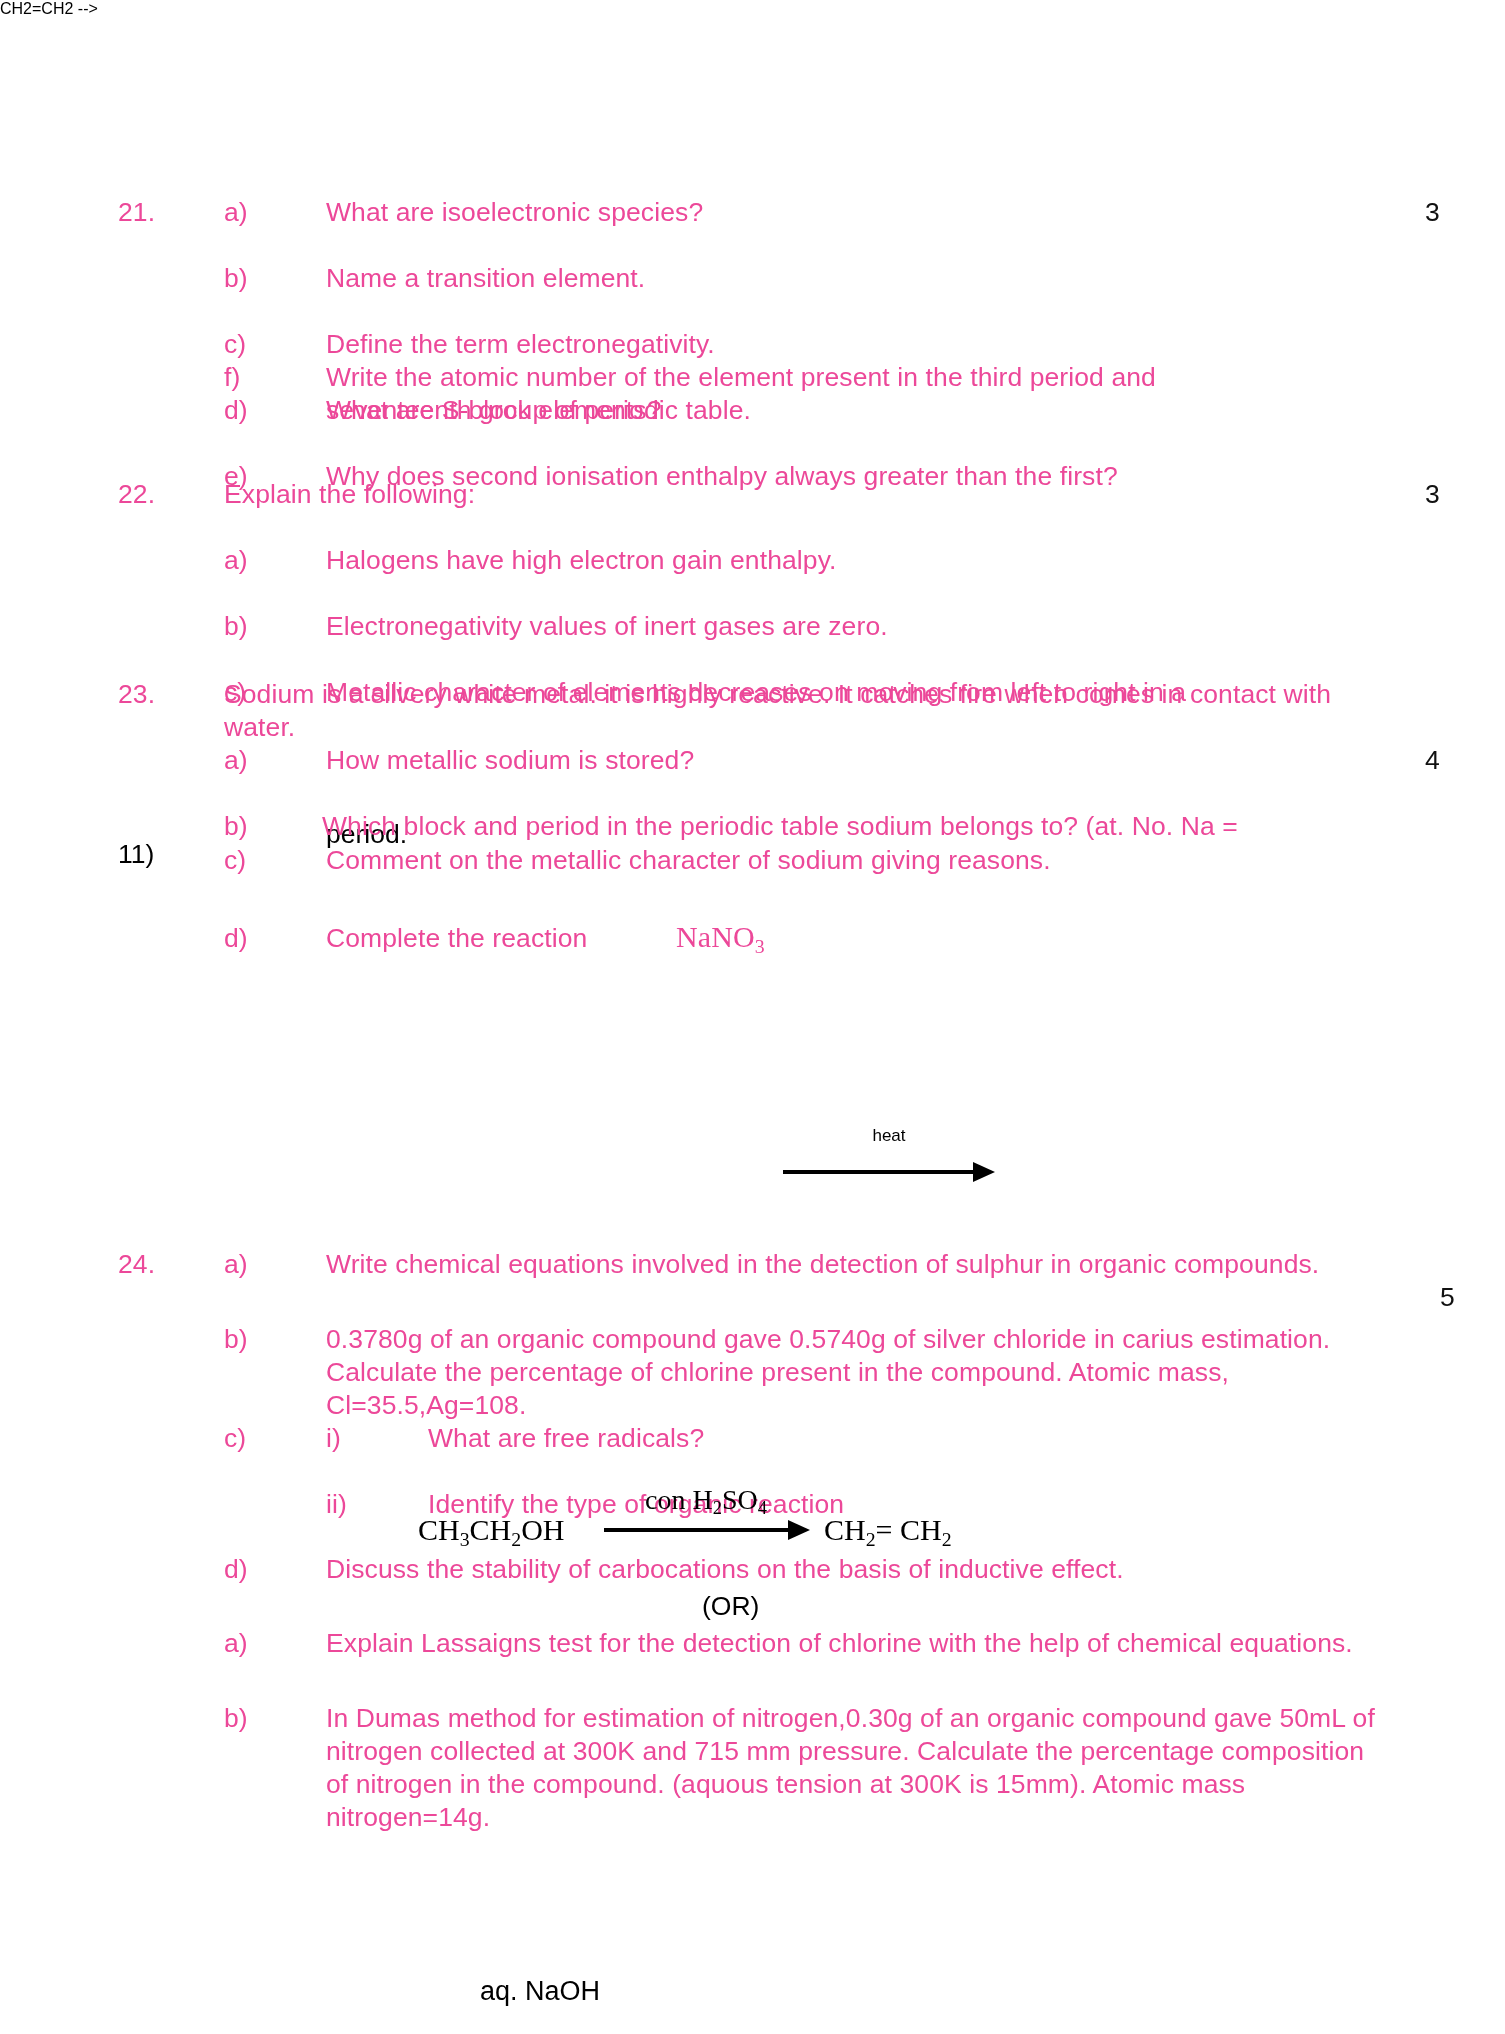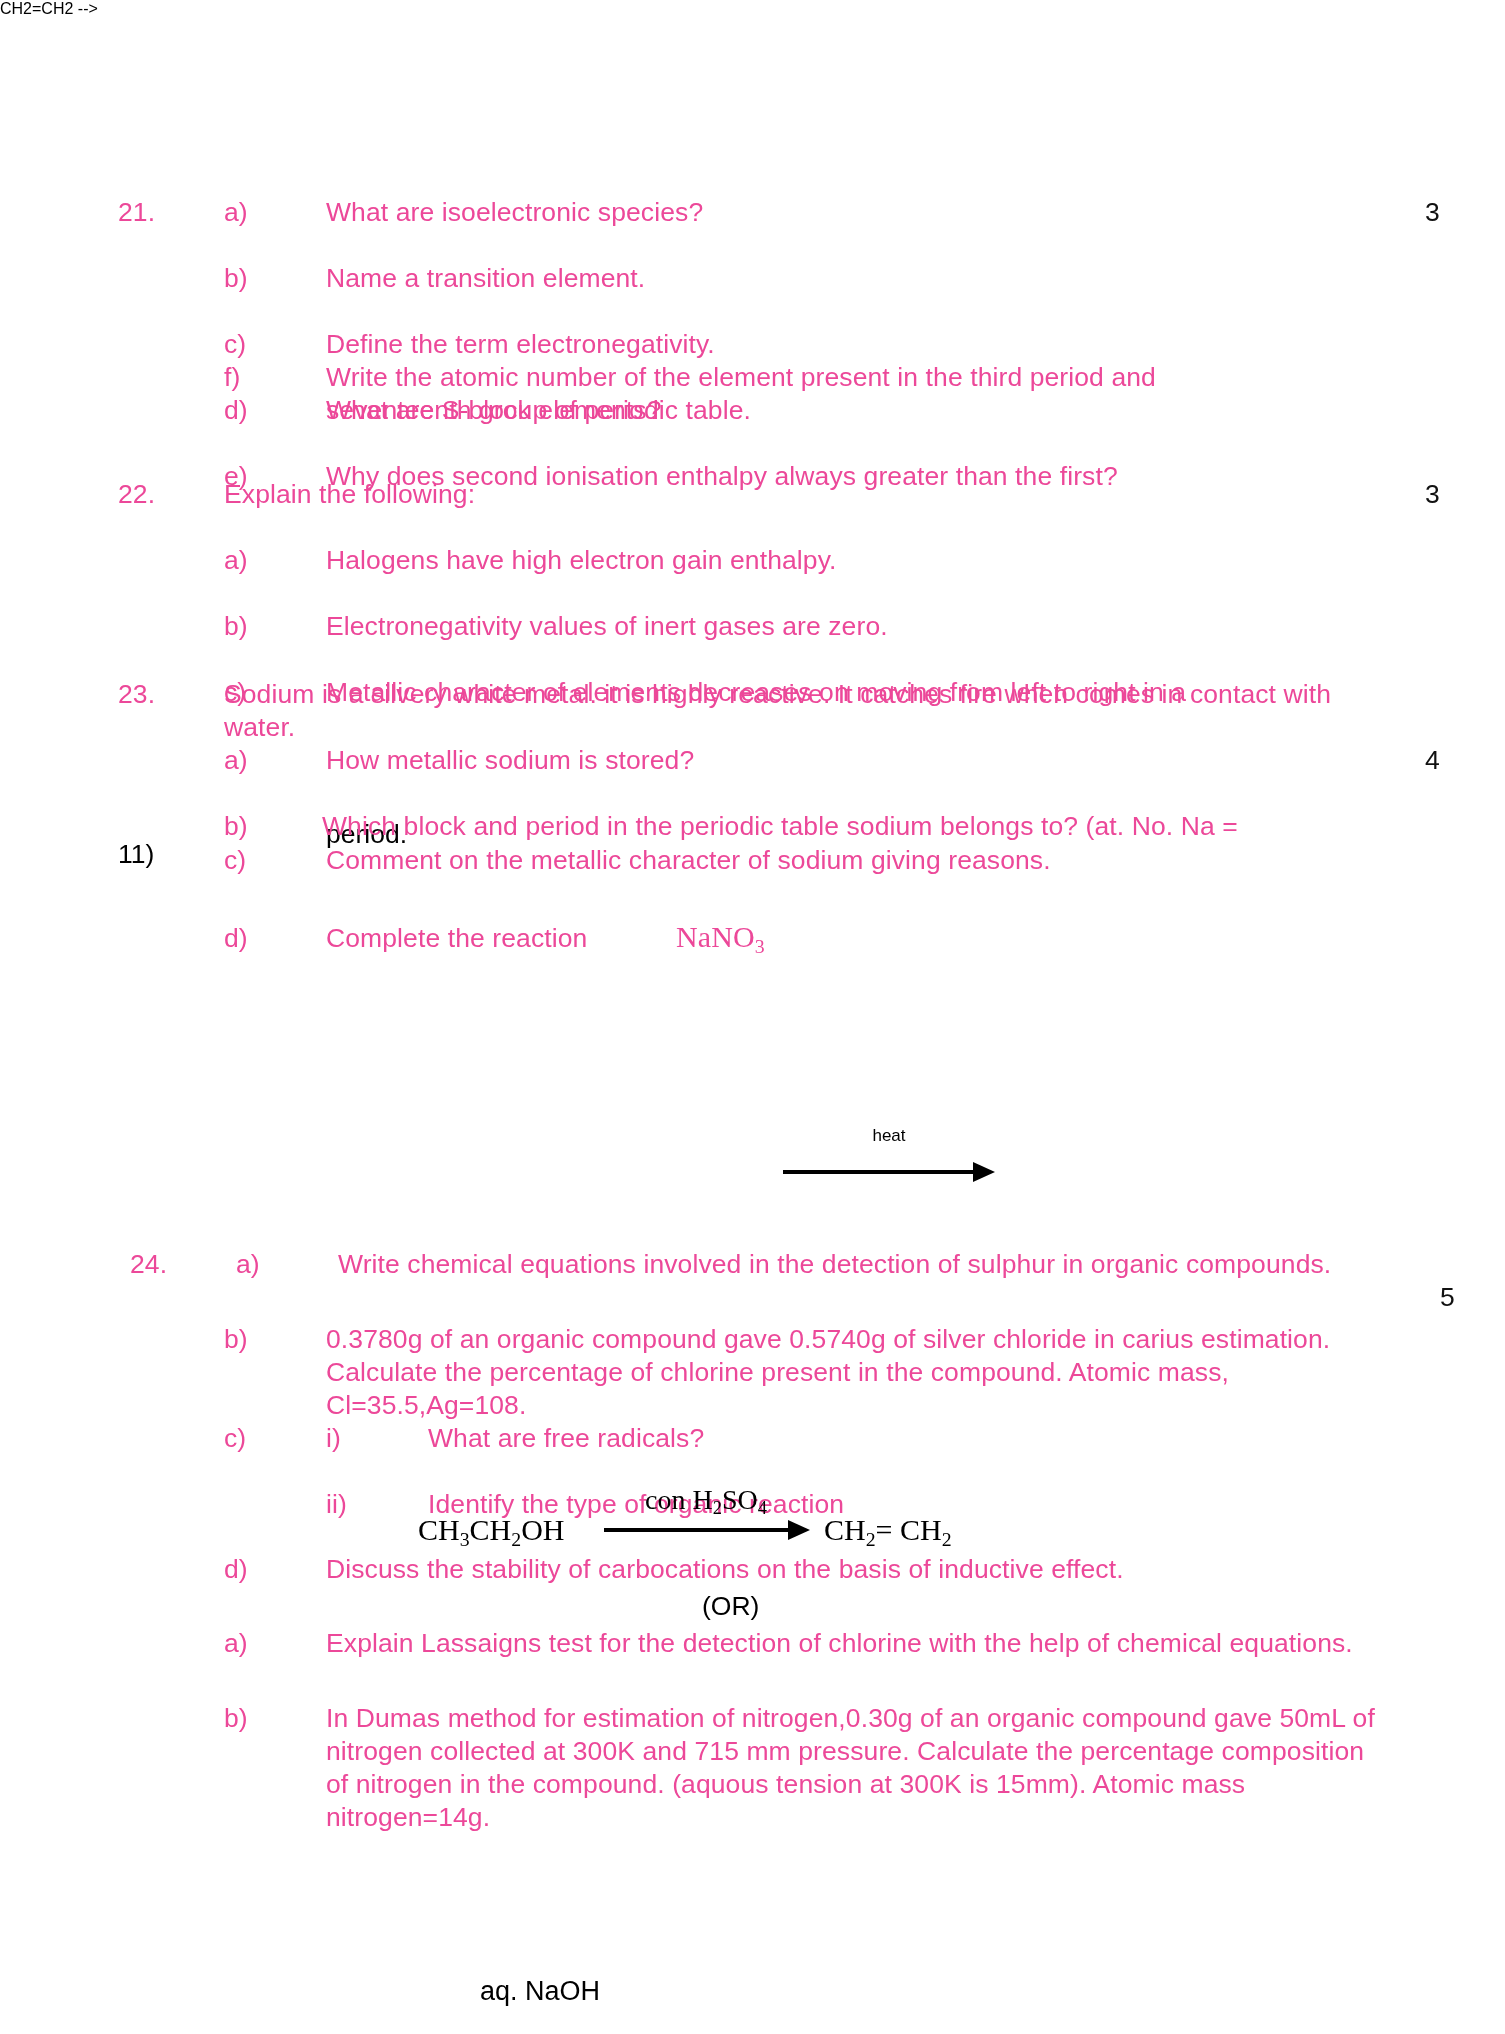--- a/index.html
+++ b/index.html
@@ -242,21 +242,21 @@
   <div class="rxn-arrow" style="left:783px; top:1170px; width:212px;">
     <span class="shaft" style="width:192px;"></span>
     <span class="head" style="left:190px;"></span>
   </div>
 
   <span class="marks" style="left:1425px; top:744px;">4</span>
 
   
   <div class="q-block" style="left:0; top:1248px; width:1505px;">
 
-    <div class="row wrap" style="position:absolute; top:0; left:338px; width:1020px;">
+    <div class="row wrap" style="position:absolute; top:0; left:326px; width:1020px;">
       <span class="qnum" style="left:-208px; top:0;">24.</span>
       <span class="label" style="left:-102px; top:0;">a)</span>
       <span class="body">Write chemical equations involved in the detection of sulphur in organic compounds.</span>
     </div>
 
     <div class="row wrap" style="position:absolute; top:75px; left:326px; width:1040px;">
       <span class="label" style="left:-102px; top:0;">b)</span>
       <span class="body">0.3780g of an organic compound gave 0.5740g of silver chloride in carius estimation. Calculate the percentage of chlorine present in the compound. Atomic mass, Cl=35.5,Ag=108.</span>
     </div>
 

